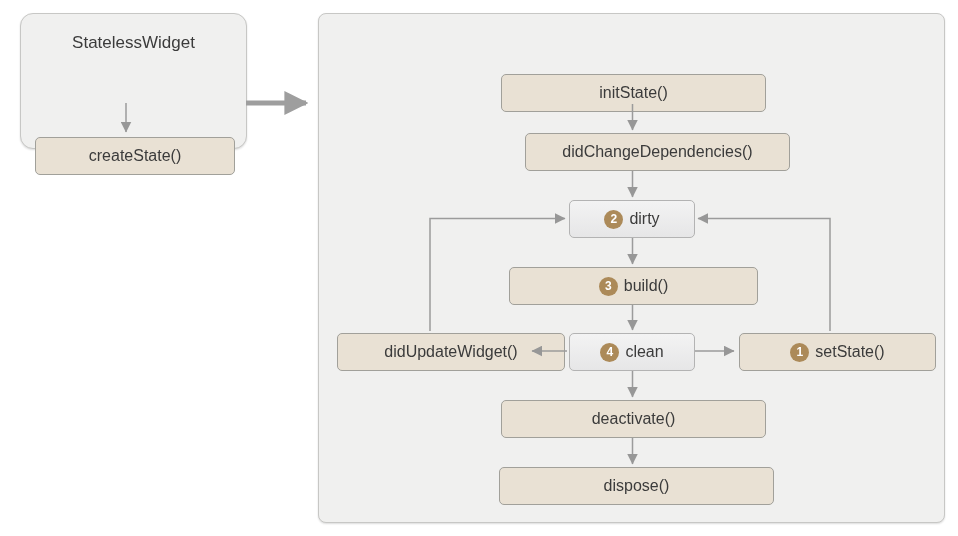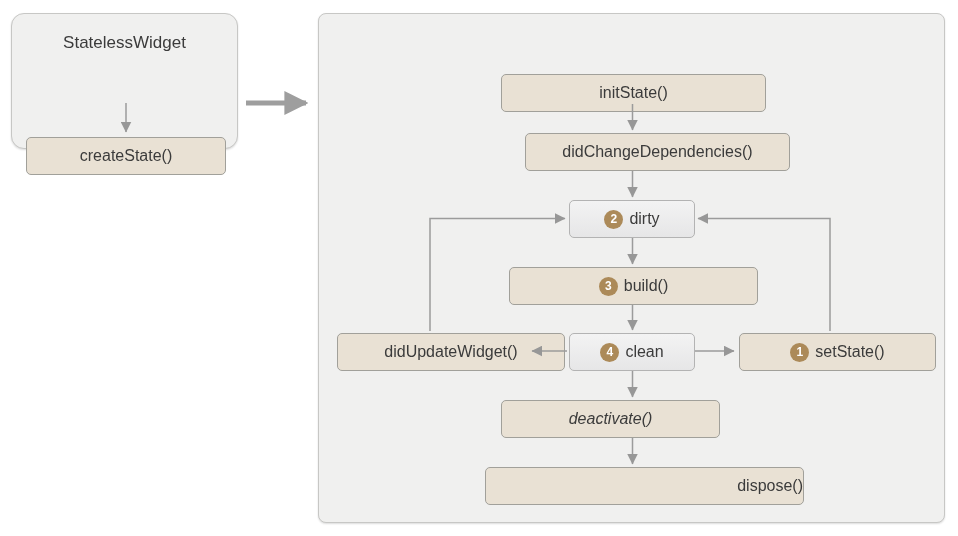--- a/index.html
+++ b/index.html
@@ -16,21 +16,21 @@
     overflow: hidden;
   }
   .panel {
     position: absolute;
     background: #f0f0ef;
     border: 1px solid #c7c7c5;
     border-radius: 8px;
     box-shadow: 0 1px 2px rgba(0,0,0,0.14);
     box-sizing: border-box;
   }
-  .panel--left  { left: 11px;  top: 13px; width: 227px; height: 136px; border-radius: 13px; }
+  .panel--left  { left: 20px;  top: 13px; width: 227px; height: 136px; border-radius: 13px; }
   .panel--right { left: 318px; top: 13px; width: 627px; height: 510px; }
   .panel-title {
     position: absolute;
     left: 0; right: 0;
     top: 19px;
     text-align: center;
     font-size: 17px;
     color: #3b3b3b;
   }
   .node {
@@ -70,22 +70,22 @@
   .n-constructor { left: 14px;  top: 52px;  width: 200px; }
   .n-createState { left: 14px;  top: 123px; width: 200px; }
   
   .n-initState   { left: 182px; top: 52px;  width: 265px; margin-top: 8px; }
   .n-didChange   { left: 182px; top: 119px; width: 265px; margin-left: 24px; }
   .n-dirty       { left: 250px; top: 186px; width: 126px; }
   .n-build       { left: 190px; top: 253px; width: 249px; }
   .n-didUpdate   { left: 18px;  top: 319px; width: 228px; }
   .n-clean       { left: 250px; top: 319px; width: 126px; }
   .n-setState    { left: 420px; top: 319px; width: 197px; }
-  .n-deactivate  { left: 182px; top: 386px; width: 219px; font-style: italic; }
-  .n-dispose     { left: 166px; top: 453px; width: 319px; justify-content: flex-end; }
+  .n-deactivate  { left: 182px; top: 386px; width: 265px; }
+  .n-dispose     { left: 180px; top: 453px; width: 275px; }
   .connectors {
     position: absolute;
     left: 0; top: 0;
     width: 958px;
     height: 536px;
     pointer-events: none;
   }
 </style>
 </head>
 <body>

